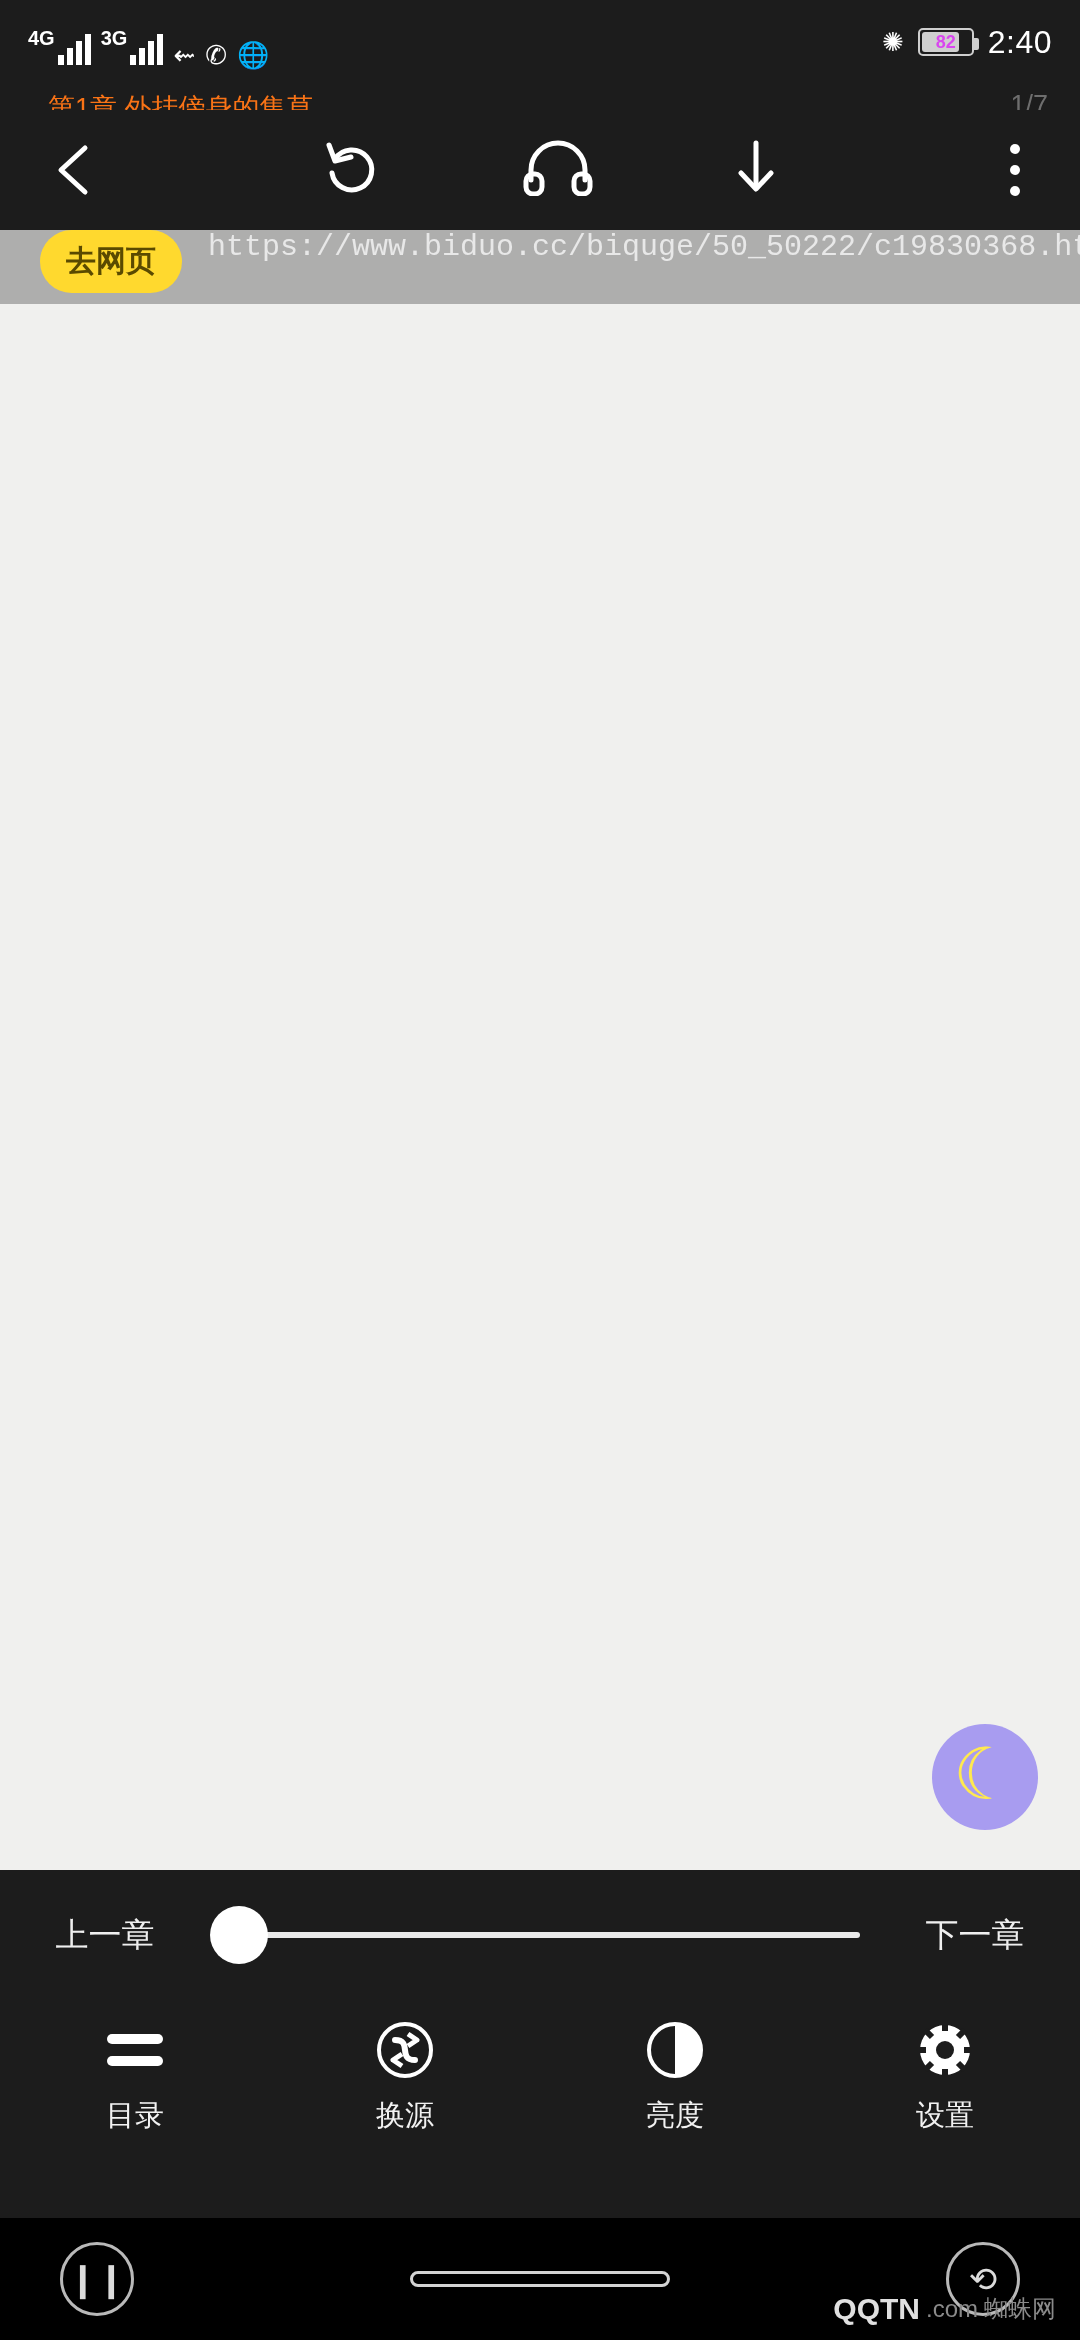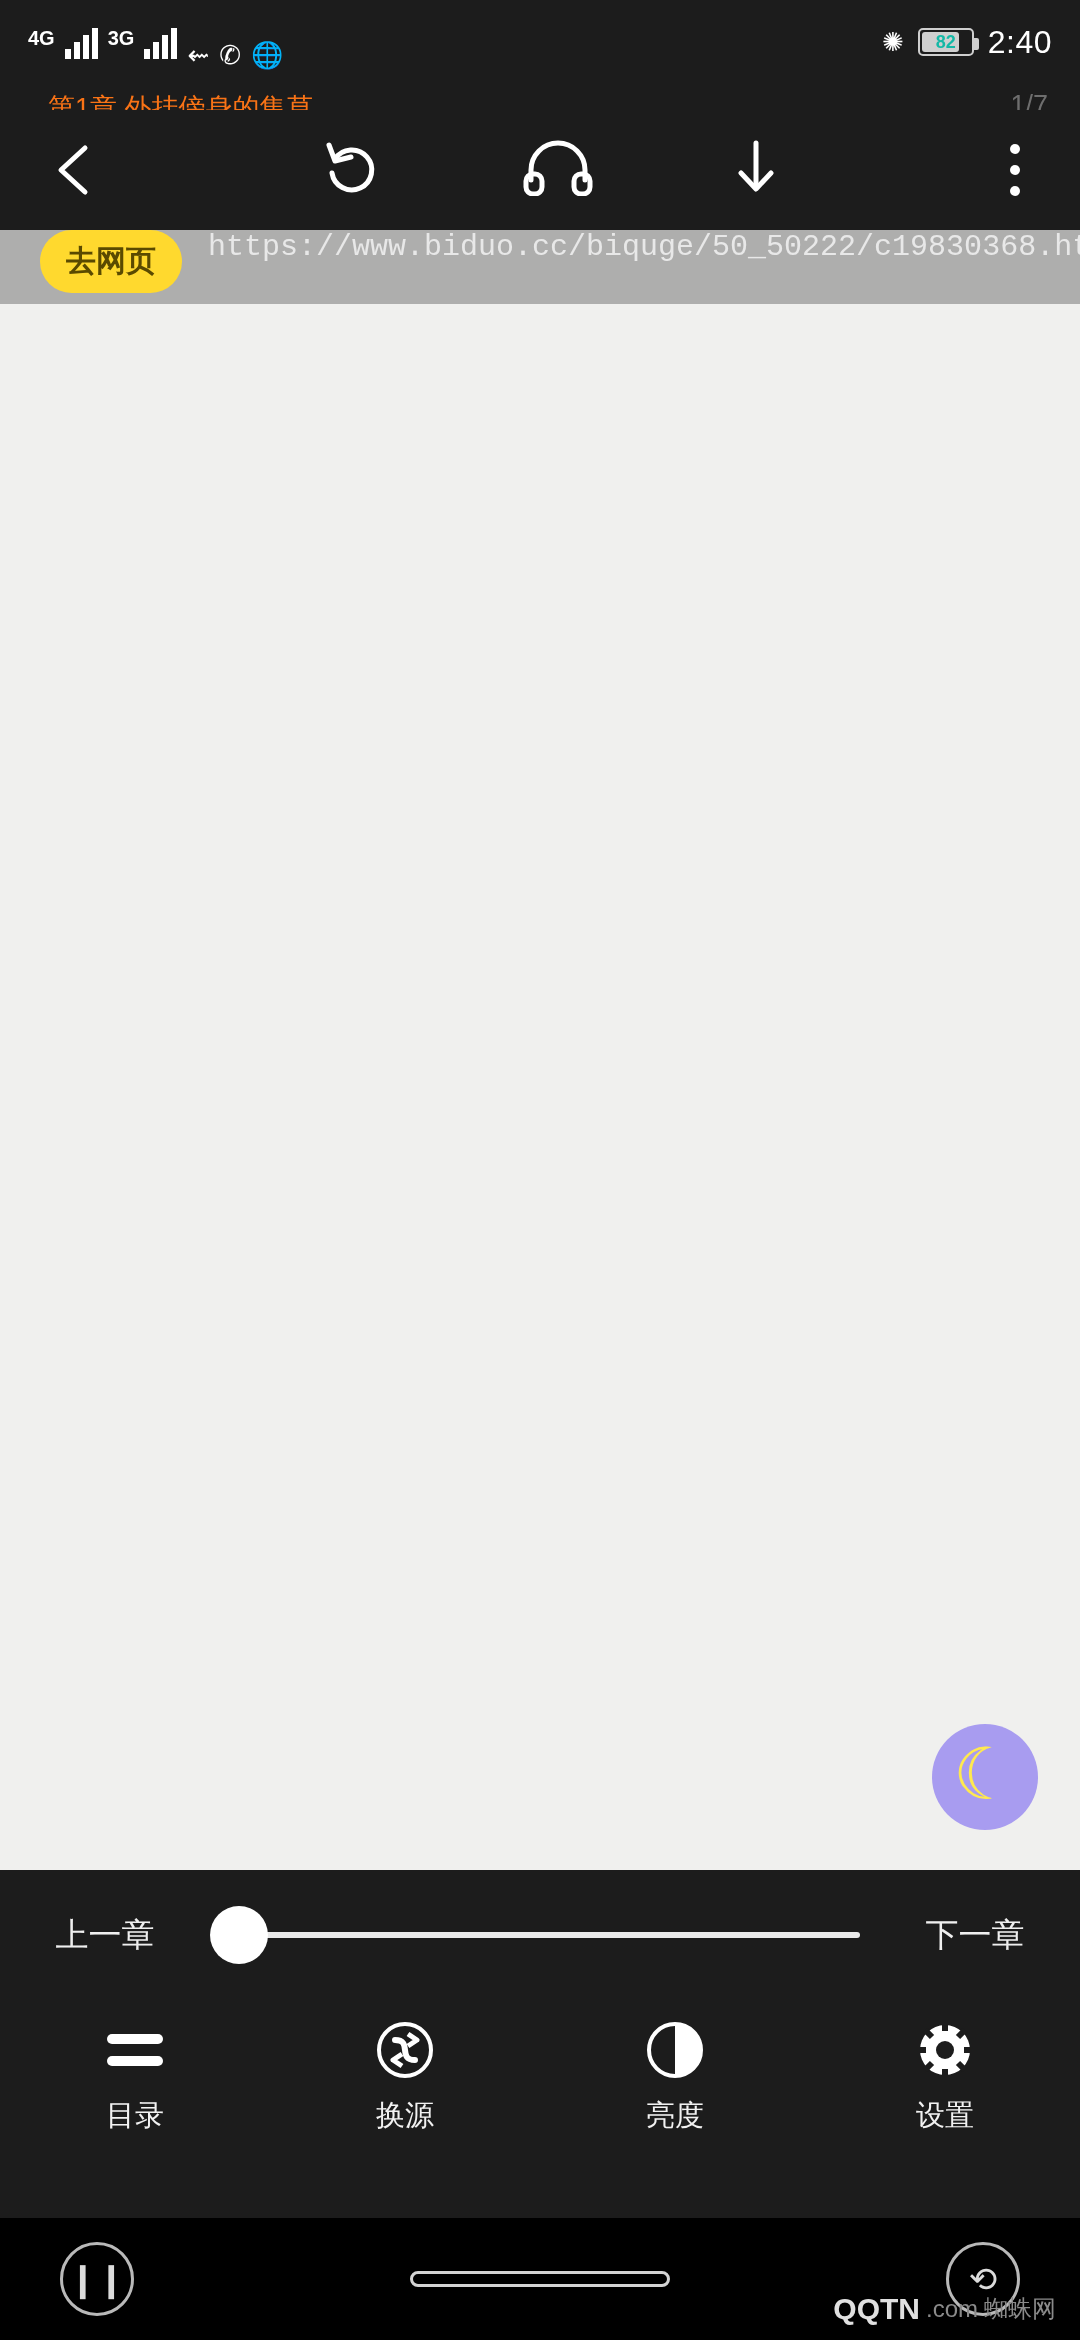--- a/index.html
+++ b/index.html
@@ -19,41 +19,41 @@
   }
 
   
   .statusbar {
     position: absolute; top: 0; left: 0; width: 1080px; height: 84px;
     background: #1c1c1c;
     display: flex; align-items: center;
     color: #fff;
   }
   .sb-left { display: flex; align-items: flex-end; gap: 10px; padding-left: 28px; height: 56px; }
-  .sig { display: flex; align-items: flex-start; gap: 10px; }
+  .sig { display: flex; align-items: center; gap: 3px; }
   .sig .lbl { font-size: 20px; line-height: 1; margin-bottom: 22px; font-weight: 600; }
   .bars { display: flex; align-items: flex-end; gap: 3px; }
   .bars i { display: block; width: 6px; background: #fff; }
   .bars i:nth-child(1){ height: 10px; }
   .bars i:nth-child(2){ height: 17px; }
   .bars i:nth-child(3){ height: 24px; }
   .bars i:nth-child(4){ height: 31px; }
   .sb-icon { font-size: 26px; line-height: 1; margin-bottom: 2px; }
   .sb-right { margin-left: auto; display: flex; align-items: center; gap: 14px; padding-right: 28px; }
   .bt { font-size: 26px; }
   .battery {
     width: 56px; height: 28px; border: 2px solid #cfcfcf; border-radius: 5px;
     position: relative; display: flex; align-items: center; justify-content: center;
   }
   .battery:after {
     content: ""; position: absolute; right: -7px; top: 8px; width: 5px; height: 12px;
     background: #cfcfcf; border-radius: 0 2px 2px 0;
   }
   .battery .fill { position: absolute; left: 2px; top: 2px; bottom: 2px; width: 72%; background: #cfcfcf; border-radius: 3px; }
-  .battery .num { position: relative; font-size: 18px; color: #14b8a6; font-weight: 700; z-index: 2; }
+  .battery .num { position: relative; font-size: 18px; color: #d946ef; font-weight: 700; z-index: 2; }
   .clock { font-size: 32px; letter-spacing: 0.5px; }
 
   
   .topbar {
     position: absolute; top: 84px; left: 0; width: 1080px; height: 70px;
     background: #1c1c1c;
     color: #fff;
   }
   .chapter-title {
     position: absolute; left: 48px; top: 6px;

